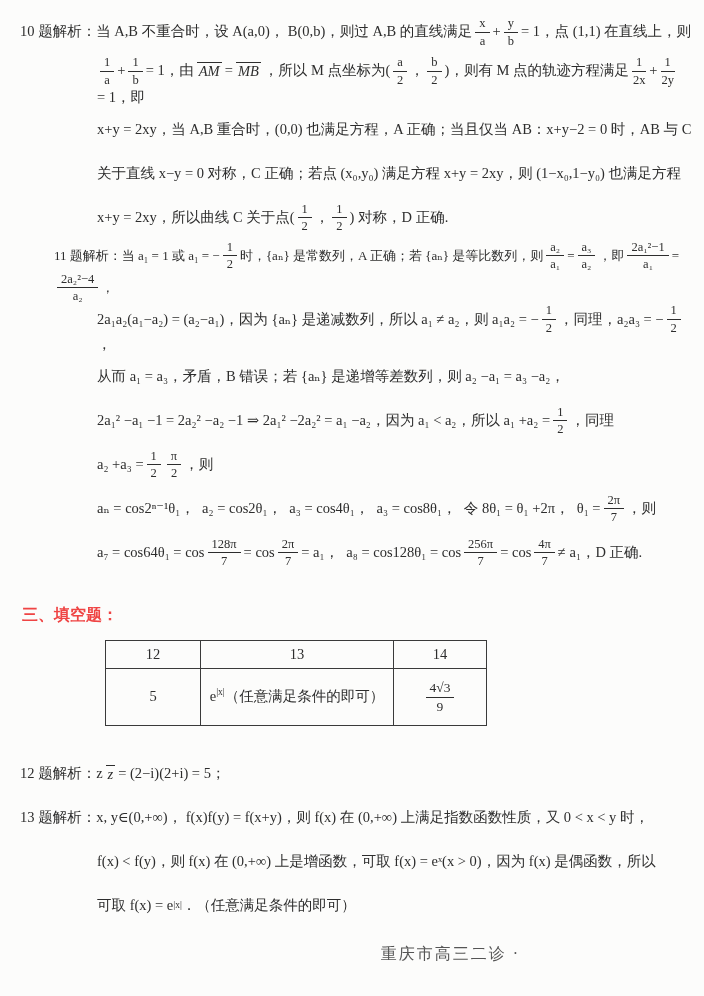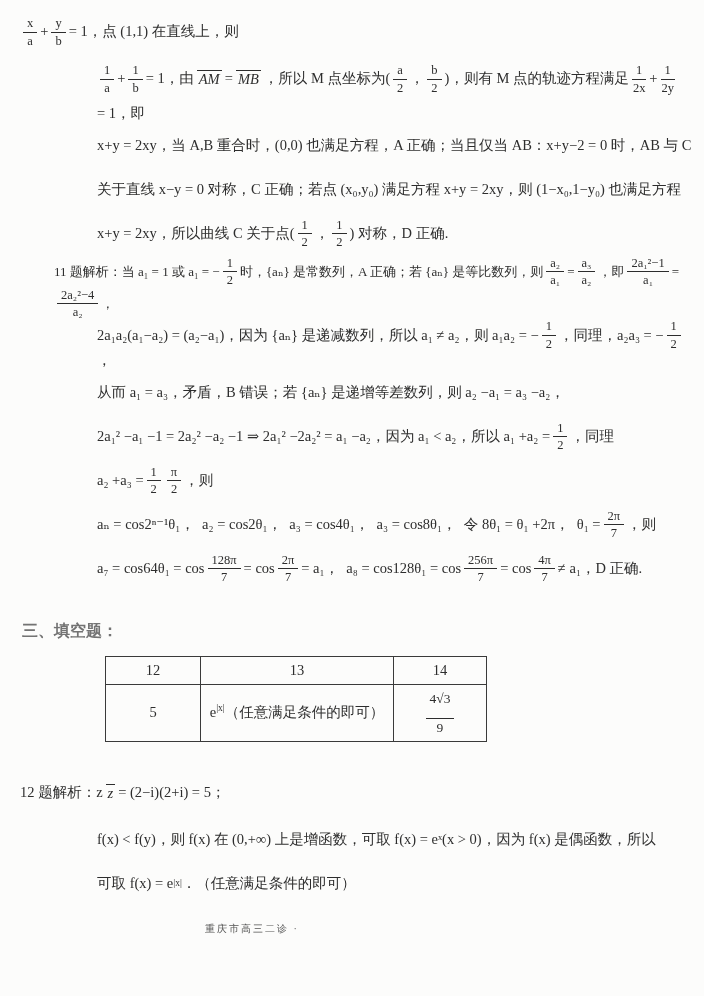--- a/index.html
+++ b/index.html
@@ -18,49 +18,50 @@
   .line.ind { margin-left:77px; }
   .tok { min-width:0; white-space:pre-wrap; }
   .frac {
     display:inline-flex; flex-direction:column; align-items:center;
     margin:0 3px; font-size:12.5px; line-height:1.15; text-align:center;
   }
   .frac .num { padding:0 4px 1px; border-bottom:1.3px solid #2d2d2d; }
   .frac .den { padding-top:1px; }
   .vec {
     border-top:1.3px solid #2d2d2d; font-style:italic;
-    padding:0 2px; margin:16px 3px; line-height:1.2;
+    padding:0 2px; margin:8px 3px; line-height:1.2;
   }
   sup.t-sup { font-size:9.5px; vertical-align:super; line-height:1; }
-  .section-title { margin:30px 0 0 2px; font-size:16px; font-weight:700; color:#737373; }
+  .section-title { margin:30px 0 0 2px; font-size:16px; font-weight:700; color:#ef4444; }
   .table-wrap { margin:14px 0 0 85px; }
   table.answer-table { border-collapse:collapse;border-radius:11px; }
   table.answer-table th, table.answer-table td {
     border:1.6px solid #3a3a3a; text-align:center; font-weight:normal;
     font-size:14.5px; padding:0 6px;
   }
   table.answer-table th { height:27px; }
   table.answer-table td { height:56px; }
   .col-12 { width:82px; } .col-13 { width:180px; } .col-14 { width:80px; }
   .cell-frac { display:inline-flex; flex-direction:column; align-items:center; font-size:13.5px; line-height:1.2; }
-  .cell-frac .num { padding:0 4px 11px; border-bottom:1.4px solid #2d2d2d; }
+  .cell-frac .num { padding:0 4px 1px; border-bottom:1.4px solid #2d2d2d; }
   .cell-frac .den { padding-top:1px; }
   .bottom-sols { margin-top:26px; }
   .footer {
     margin:16px 0 0 185px;
-    font-size:10px; color:#555; letter-spacing:2px;
+    font-size:16px; color:#555; letter-spacing:2px;text-align:center;
   }
 </style>
 </head>
 <body>
 
 <div class="page">
 
   <div class="sol-block">
       <div class="line">
+        <span class="tok">10 题解析：当 A,B 不重合时，设 A(a,0)， B(0,b)，则过 A,B 的直线满足</span>
         <span class="frac">
           <span class="num">x</span>
           <span class="den">a</span>
         </span>
         <span class="tok">+</span>
         <span class="frac">
           <span class="num">y</span>
           <span class="den">b</span>
         </span>
         <span class="tok">= 1，点 (1,1) 在直线上，则</span>
@@ -244,20 +245,23 @@
       </tbody>
     </table>
   </div>
 
   <div class="sol-block bottom-sols">
       <div class="line">
         <span class="tok">12 题解析：z</span>
         <span class="vec">z</span>
         <span class="tok">= (2−i)(2+i) = 5；</span>
       </div>
+      <div class="line">
+        <span class="tok">13 题解析：x, y∈(0,+∞)， f(x)f(y) = f(x+y)，则 f(x) 在 (0,+∞) 上满足指数函数性质，又 0 &lt; x &lt; y 时，</span>
+      </div>
       <div class="line ind">
         <span class="tok">f(x) &lt; f(y)，则 f(x) 在 (0,+∞) 上是增函数，可取 f(x) = eˣ(x &gt; 0)，因为 f(x) 是偶函数，所以</span>
       </div>
       <div class="line ind">
         <span class="tok">可取 f(x) = e</span>
         <sup class="t-sup">|x|</sup>
         <span class="tok">．（任意满足条件的即可）</span>
       </div>
     </div>
 

